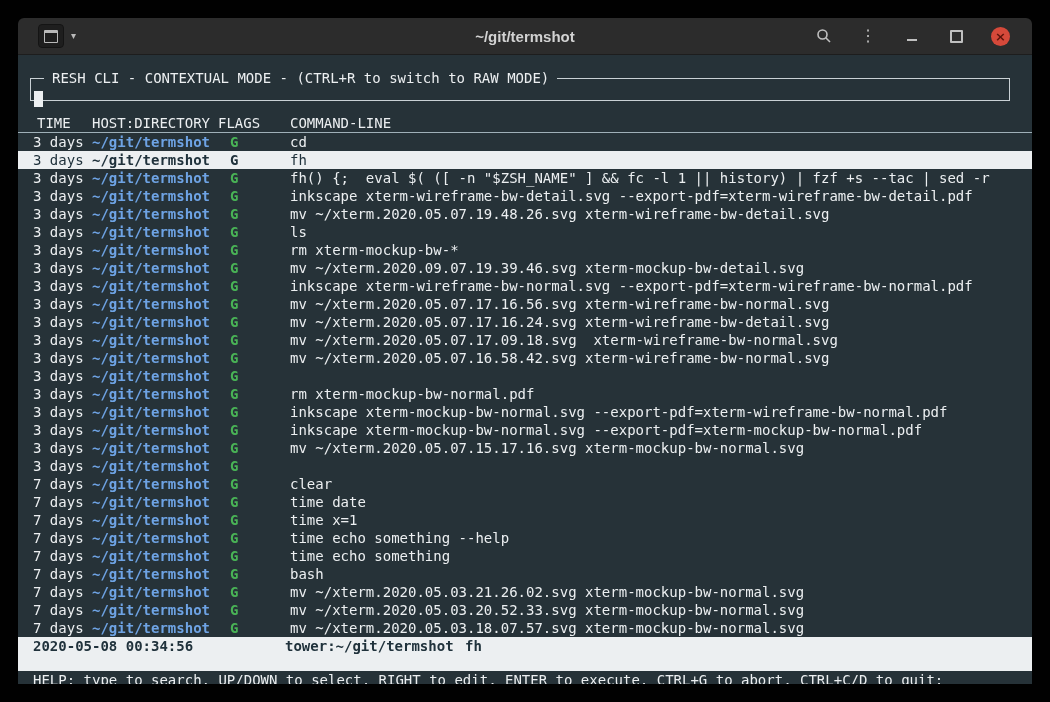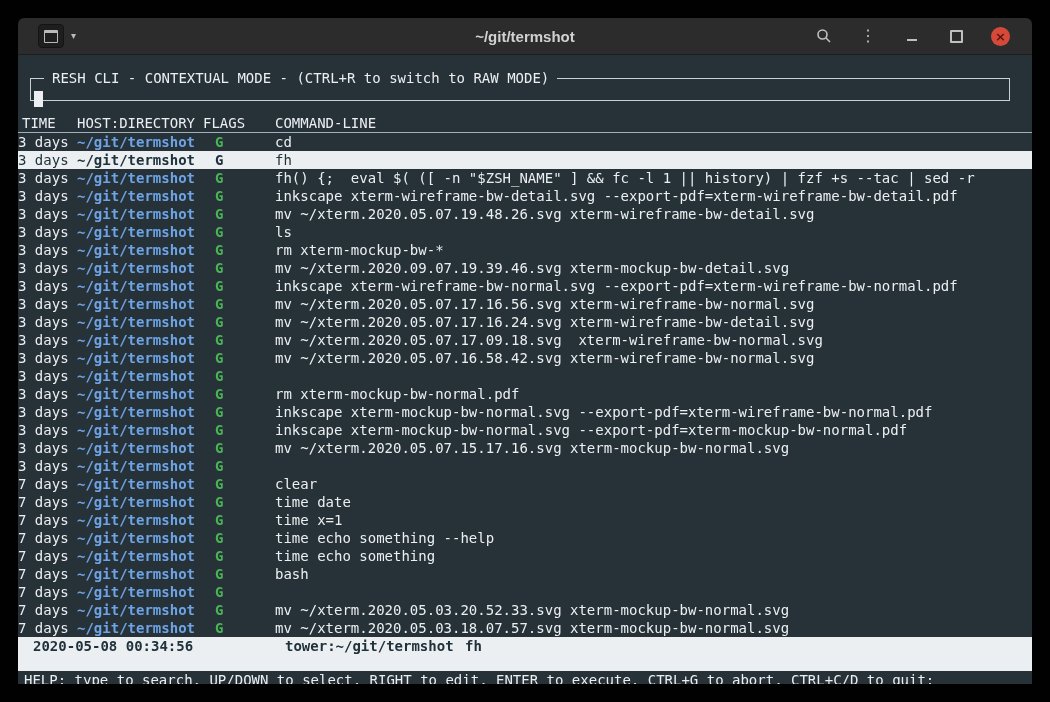--- a/index.html
+++ b/index.html
@@ -33,21 +33,21 @@
   
   .terminal{flex:1 1 auto;background:var(--terminal_bg,#263238);color:var(--terminal_fg,#eceff1);
             font-size:14px;line-height:18px;padding-top:6px;overflow:hidden;}
 
   .search-box{display:block;box-sizing:border-box;margin:8px 22px 0 12px;height:32px;
               border:1px solid #c9d1d5;padding:4px 4px 0 3px;min-inline-size:auto;}
   .search-box legend{margin-left:10px;padding:0 8px;font-size:14px;color:var(--terminal_fg,#eceff1);}
   .cursor-block{display:inline-block;width:9px;height:16px;background:var(--terminal_fg,#eceff1);
                 vertical-align:top;}
 
-  .line{display:flex;height:18px;line-height:18px;white-space:pre;overflow:hidden;}
+  .line{display:flex;height:18px;line-height:18px;padding-left:15px;white-space:pre;overflow:hidden;}
   .col-time{flex:0 0 59px;box-sizing:border-box;}
   .col-host{flex:0 0 126px;color:var(--host_blue,#6ea3e4);font-weight:bold;}
   .col-flags{flex:0 0 44px;box-sizing:border-box;padding-left:12px;color:var(--flag_green,#49b356);
              font-weight:bold;}
   .col-cmd{flex:1 1 auto;overflow:hidden;margin-left:28px;}
 
   .list-header{margin-top:13px;border-bottom:1px solid #9fb0b8;}
   .list-header .col-time{padding-left:4px;}
   .list-header .col-host{color:var(--terminal_fg,#eceff1);font-weight:normal;}
   .list-header .col-flags{padding-left:0;color:var(--terminal_fg,#eceff1);font-weight:normal;}
@@ -55,21 +55,21 @@
   .row{cursor:default;}
   .row.selected{background:var(--selection_bg,#eceff1);}
   .row.selected .col-time,.row.selected .col-host,.row.selected .col-flags,
   .row.selected .col-cmd{color:var(--selection_fg,#20323c);}
 
   .statusbar{display:flex;height:34px;line-height:18px;background:var(--selection_bg,#eceff1);
              color:var(--selection_fg,#20323c);font-weight:bold;padding-left:15px;white-space:pre;}
   .st-datetime{flex:0 0 252px;}
   .st-loc{flex:0 0 180px;}
 
-  .helpline{height:16px;line-height:18px;padding-left:6px;white-space:pre;overflow:hidden;}
+  .helpline{height:16px;line-height:18px;padding-left:15px;white-space:pre;overflow:hidden;}
   .bottom-strip{height:3px;background:var(--selection_bg,#eceff1);}
 </style>
 </head>
 <body>
 
 <div class="stage">
   <div class="window">
 
     <div class="titlebar">
       <div class="tb-left">
@@ -261,20 +261,21 @@
           <div class="line row">
     <span class="col-time">7 days</span>
     <span class="col-host">~/git/termshot</span>
     <span class="col-flags">G</span>
     <span class="col-cmd">bash</span>
   </div>
           <div class="line row">
     <span class="col-time">7 days</span>
     <span class="col-host">~/git/termshot</span>
     <span class="col-flags">G</span>
+    <span class="col-cmd">mv ~/xterm.2020.05.03.21.26.02.svg xterm-mockup-bw-normal.svg</span>
   </div>
           <div class="line row">
     <span class="col-time">7 days</span>
     <span class="col-host">~/git/termshot</span>
     <span class="col-flags">G</span>
     <span class="col-cmd">mv ~/xterm.2020.05.03.20.52.33.svg xterm-mockup-bw-normal.svg</span>
   </div>
           <div class="line row">
     <span class="col-time">7 days</span>
     <span class="col-host">~/git/termshot</span>

